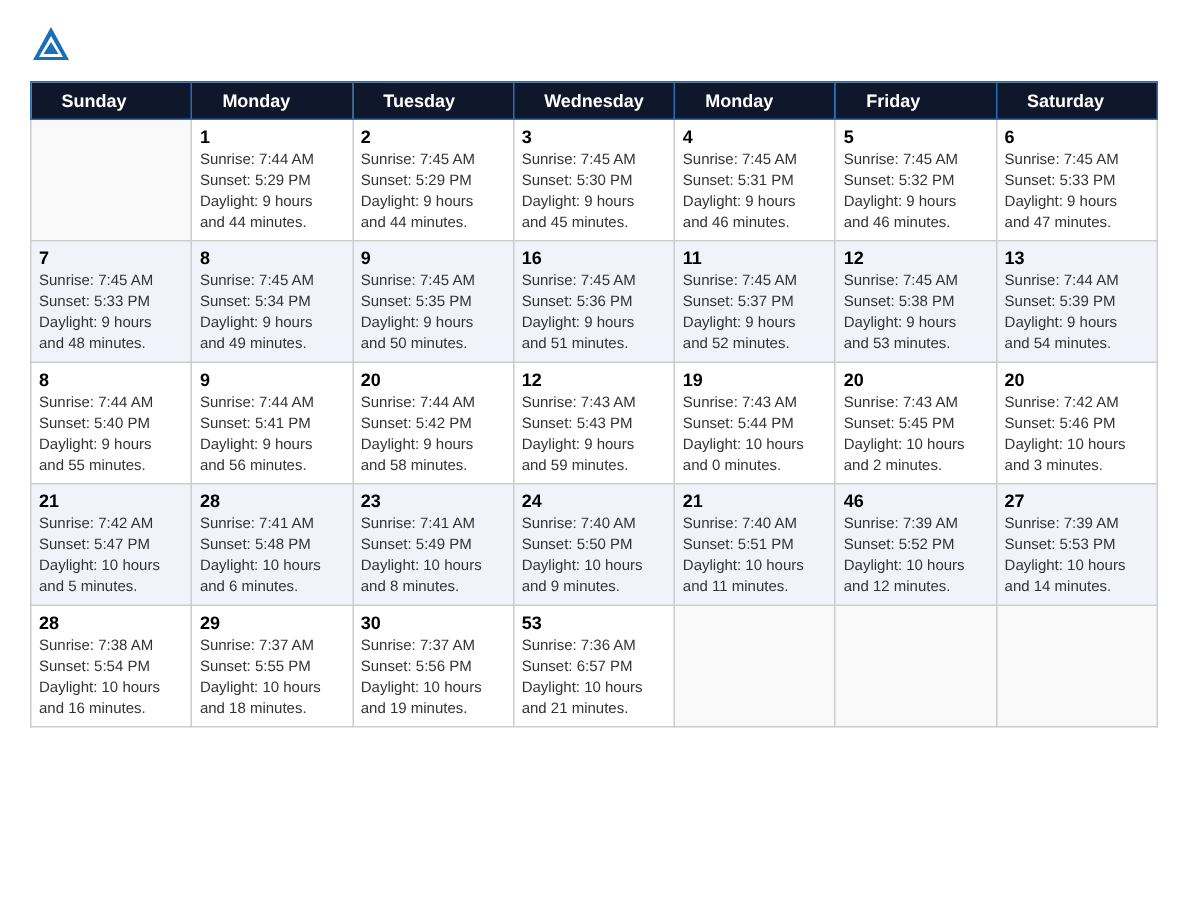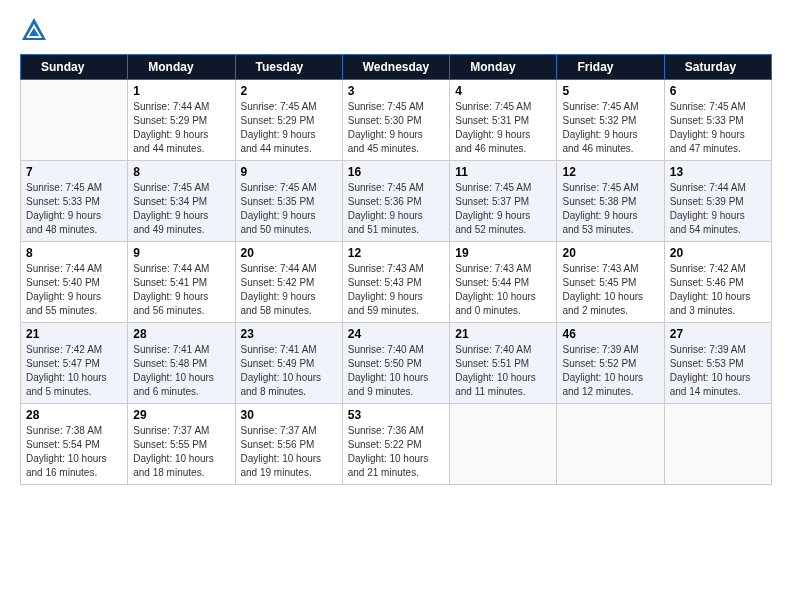--- a/index.html
+++ b/index.html
@@ -349,21 +349,21 @@
           <td>
             <span class="day-number">30</span>
             <div class="day-info" style="white-space: pre-line;">Sunrise: 7:37 AM
 Sunset: 5:56 PM
 Daylight: 10 hours
 and 19 minutes.</div>
           </td>
           <td>
             <span class="day-number">53</span>
             <div class="day-info" style="white-space: pre-line;">Sunrise: 7:36 AM
-Sunset: 5:22 PM
+Sunset: 6:57 PM
 Daylight: 10 hours
 and 21 minutes.</div>
           </td>
           <td class="empty-cell"></td>
           <td class="empty-cell"></td>
           <td class="empty-cell"></td>
         </tr>
       </tbody>
   </table>
 </div>

